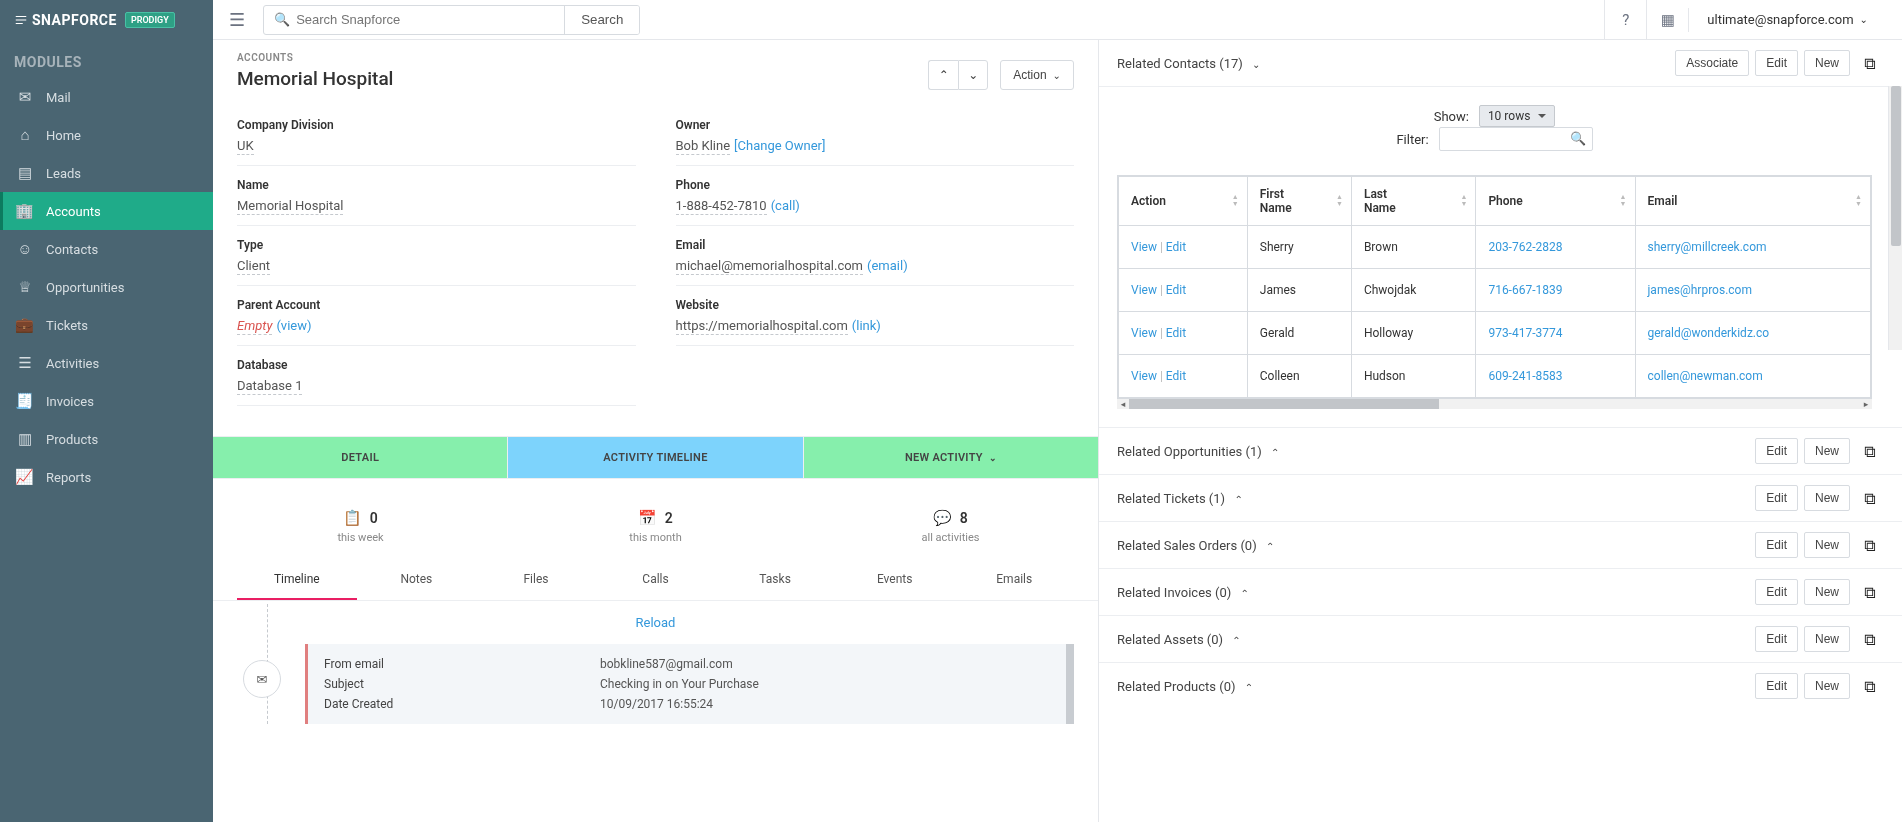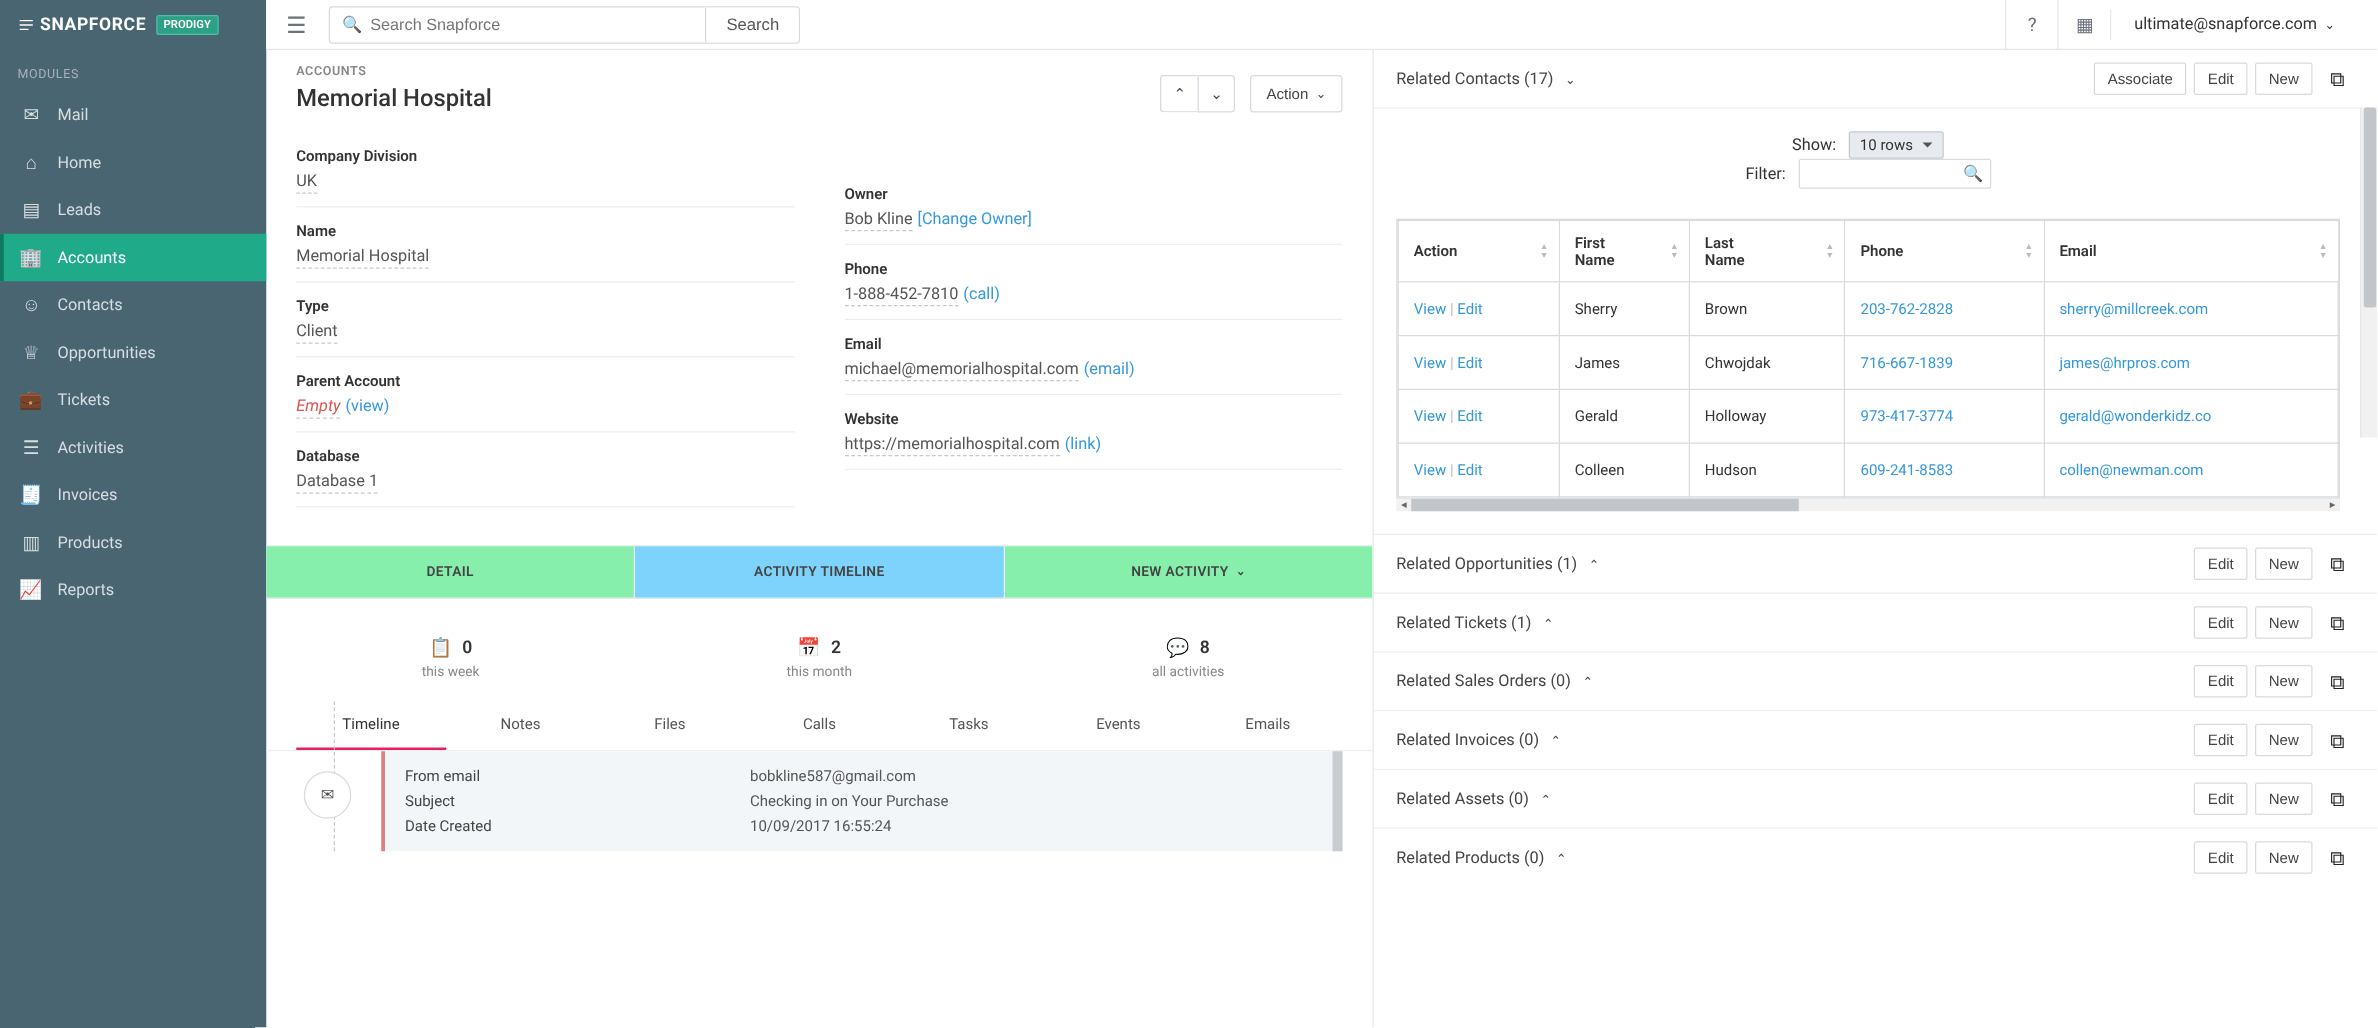--- a/index.html
+++ b/index.html
@@ -37,22 +37,22 @@
   background: #2ea085;
   color: #fff;
   border: 1px solid #49c1a6;
   font-size: 9px;
   font-weight: 600;
   padding: 2px 5px;
   margin-left: 8px;
   border-radius: 2px;
 }
 .sidebar-section-title {
-  font-size: 10px;
-  font-weight: 400;
+  font-size: 14px;
+  font-weight: 700;
   letter-spacing: 0.5px;
   padding: 14px 14px 8px;
   color: #a7b3ba;
 }
 .sidebar-item {
   display: flex; align-items: center;
   height: 38px;
   padding: 0 14px;
   color: #d7dee2;
   cursor: pointer;
@@ -174,21 +174,20 @@
 .btn-arrow { width: 30px; height: 30px; }
 .btn-arrow:first-child { border-radius: 3px 0 0 3px; border-right: none;}
 .btn-arrow:nth-child(2) { border-radius: 0 3px 3px 0;}
 .btn-action { height: 30px; padding: 0 12px; margin-left: 12px; border-radius: 3px;}
 .chev { font-size: 10px; margin-left: 6px; }
 
 .detail-grid {
   display: flex;
   padding: 0 24px 30px;
   gap: 40px;
-  align-items: center;
 }
 .detail-col { flex: 1; }
 .field {
   border-bottom: 1px solid #eceef1;
   padding: 12px 0 10px;
 }
 .field-label {
   font-size: 12px;
   font-weight: 600;
   color: #333;
@@ -616,20 +615,21 @@
   <div class="subtabs" id="subtabs">
       <div class="subtab active">Timeline</div>
       <div class="subtab">Notes</div>
       <div class="subtab">Files</div>
       <div class="subtab">Calls</div>
       <div class="subtab">Tasks</div>
       <div class="subtab">Events</div>
       <div class="subtab">Emails</div>
     </div>
 
+  <a class="reload-link">Reload</a>
 
   <div class="timeline-entry">
     <div class="timeline-line"></div>
     <div class="timeline-badge">✉</div>
     <div class="timeline-card">
       <div class="row">
         <span class="k">From email</span>
         <span class="v">bobkline587@gmail.com</span>
       </div>
       <div class="row">

